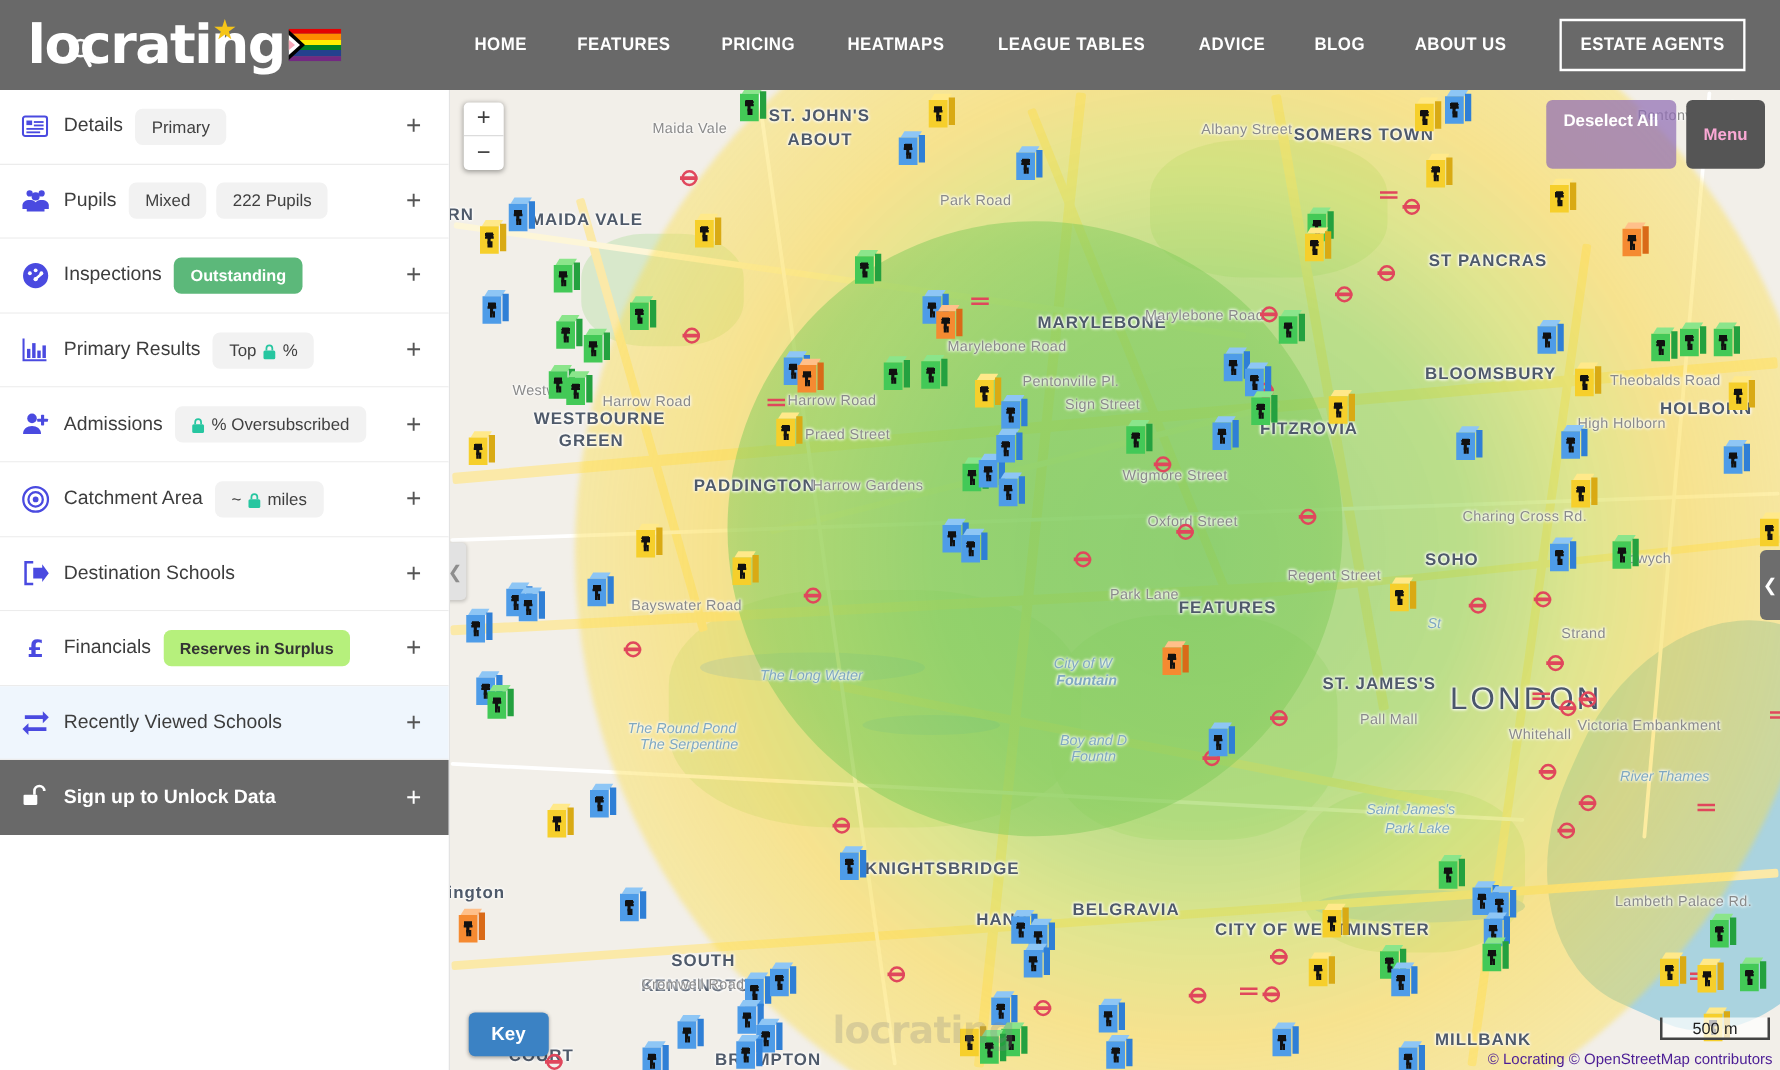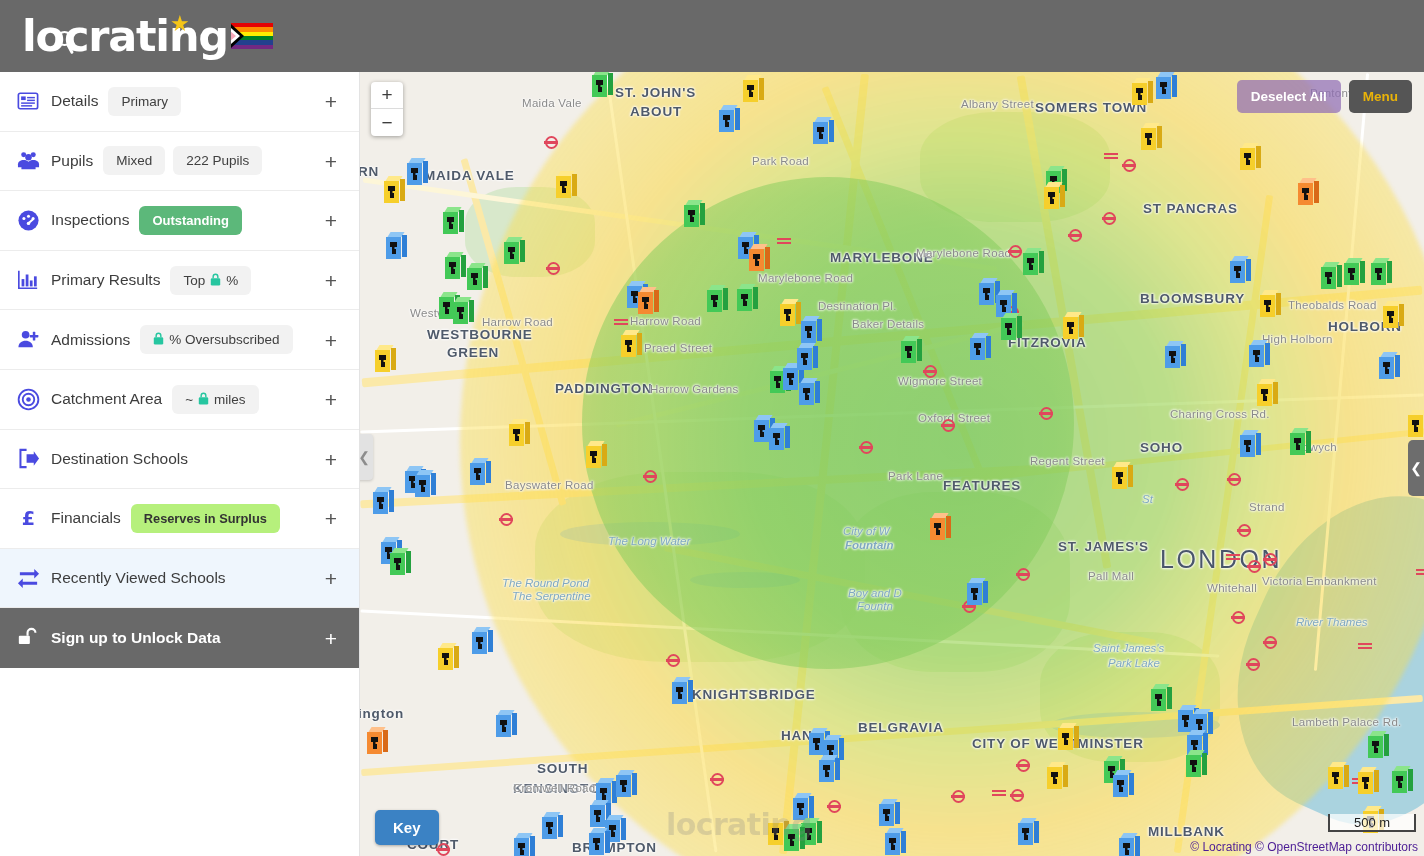--- a/index.html
+++ b/index.html
@@ -89,21 +89,21 @@
     display: flex; align-items: center; justify-content: center;
     color: #4a4ae0;
   }
   .row.dark .row-icon { color: #fff; }
   .row-label {
     font-size: 15.5px; color: #3d3d3d; white-space: nowrap;
     margin-right: 10px;
   }
   .row.dark .row-label { color: #fff; font-weight: 700; }
   .badge {
-    display: inline-flex; align-items: flex-start; gap: 5px;
+    display: inline-flex; align-items: flex-end; gap: 5px;
     font-size: 13.5px; padding: 7px 13px; border-radius: 6px;
     background: #f2f2f2; color: #404040; white-space: nowrap; margin-right: 8px;
   }
   .badge.green { background: #5cb87a; color: #fff; font-weight: 700; font-size: 13px; }
   .badge.lightgreen { background: #b6f07c; color: #333; font-weight: 700; font-size: 12.8px; }
   .lock { width: 11px; height: 13px; display: inline-block; }
   .plus {
     position: absolute; right: 22px; top: 50%; transform: translateY(-50%);
     font-size: 21px; color: #555; line-height: 1; font-weight: 400;
   }
@@ -203,22 +203,22 @@
   .zoom-ctl div:first-child { border-bottom: 1px solid #dcdcdc; }
 
   .map-btns {
     position: absolute; right: 12px; top: 8px; display: flex; gap: 8px; z-index: 12;
   }
   .btn-deselect {
     background: rgba(144,110,180,0.72); color: #fff; font-size: 13.5px;
     font-weight: 700; padding: 9px 14px; border-radius: 5px; cursor: pointer;
   }
   .btn-menu {
-    background: #555; color: #eab308; font-size: 13.5px; font-weight: 700;
-    padding: 9px 14px; border-radius: 5px; cursor: pointer;
+    background: #555; color: #f9a8d4; font-size: 13.5px; font-weight: 700;
+    padding: 20px 14px; border-radius: 5px; cursor: pointer;
   }
   .btn-key {
     position: absolute; left: 15px; bottom: 11px; background: #3b82c4; color: #fff;
     font-size: 15px; font-weight: 700; padding: 9px 18px; border-radius: 5px;
     cursor: pointer; z-index: 12; box-shadow: 0 1px 3px rgba(0,0,0,.3);
   }
   .scale-bar {
     position: absolute; right: 8px; bottom: 24px; z-index: 12;
     border: 2px solid #444; border-top: none; padding: 1px 4px 0 4px;
     background: rgba(255,255,255,.72); color: #1e1e1e; font-size: 13px;
@@ -269,20 +269,31 @@
         <span class="stripe" style="top:8.66px;background:#ffed00"></span>
         <span class="stripe" style="top:13px;background:#008026"></span>
         <span class="stripe" style="top:17.33px;background:#24408e"></span>
         <span class="stripe" style="top:21.66px;background:#732982"></span>
         <span class="chev" style="border-left:14px solid #000;"></span>
         <span class="chev" style="left:-1px;border-top:9px solid transparent;border-bottom:9px solid transparent;border-left:10px solid #ffffff;top:4px;"></span>
         <span class="chev" style="left:-1px;border-top:5px solid transparent;border-bottom:5px solid transparent;border-left:6px solid #f7a8b8;top:8px;"></span>
       </div>
     </div>
 
+    <nav class="nav">
+      <a href="#">HOME</a>
+      <a href="#">FEATURES</a>
+      <a href="#">PRICING</a>
+      <a href="#">HEATMAPS</a>
+      <a href="#">LEAGUE TABLES</a>
+      <a href="#">ADVICE</a>
+      <a href="#">BLOG</a>
+      <a href="#">ABOUT US</a>
+      <a href="#" class="boxed">ESTATE AGENTS</a>
+    </nav>
 
     <div class="login">
       
       
     </div>
   </div>
 
   <aside class="sidebar">
     <div id="rows-host">
         <div class="row">
@@ -506,22 +517,22 @@
         <div class="map-label area" style="left: 47px; top: 765px;">COURT</div>
         <div class="map-label area" style="left: -2px; top: 634px;">ington</div>
         <div class="map-label area" style="left: -2px; top: 92px;">RN</div>
         <div class="map-label street" style="left: 162px; top: 25px;">Maida Vale</div>
         <div class="map-label street" style="left: 392px; top: 83px;">Park Road</div>
         <div class="map-label street" style="left: 270px; top: 243px;">Harrow Road</div>
         <div class="map-label street" style="left: 50px; top: 235px;">Westway</div>
         <div class="map-label street" style="left: 122px; top: 244px;">Harrow Road</div>
         <div class="map-label street" style="left: 398px; top: 200px;">Marylebone Road</div>
         <div class="map-label street" style="left: 556px; top: 175px;">Marylebone Road</div>
-        <div class="map-label street" style="left: 492px; top: 246px;">Baker Details</div>
-        <div class="map-label street" style="left: 458px; top: 228px;">Destination Pl.</div>
+        <div class="map-label street" style="left: 492px; top: 246px;">Sign Street</div>
+        <div class="map-label street" style="left: 458px; top: 228px;">Pentonville Pl.</div>
         <div class="map-label street" style="left: 284px; top: 270px;">Praed Street</div>
         <div class="map-label street" style="left: 290px; top: 311px;">Harrow Gardens</div>
         <div class="map-label street" style="left: 538px; top: 303px;">Wigmore Street</div>
         <div class="map-label street" style="left: 558px; top: 340px;">Oxford Street</div>
         <div class="map-label street" style="left: 145px; top: 407px;">Bayswater Road</div>
         <div class="map-label street" style="left: 670px; top: 383px;">Regent Street</div>
         <div class="map-label street" style="left: 528px; top: 398px;">Park Lane</div>
         <div class="map-label street" style="left: 928px; top: 227px;">Theobalds Road</div>
         <div class="map-label street" style="left: 902px; top: 261px;">High Holborn</div>
         <div class="map-label street" style="left: 932px; top: 369px;">Aldwych</div>

